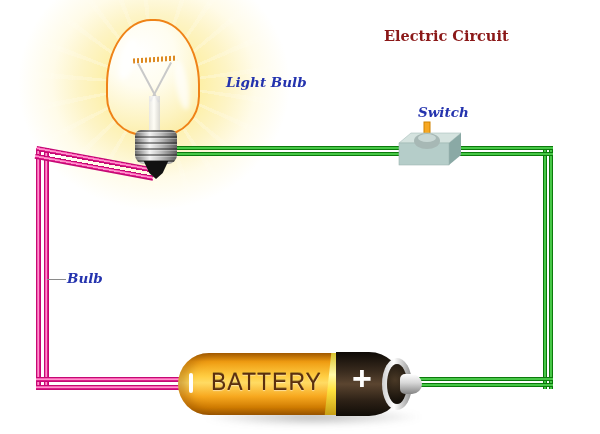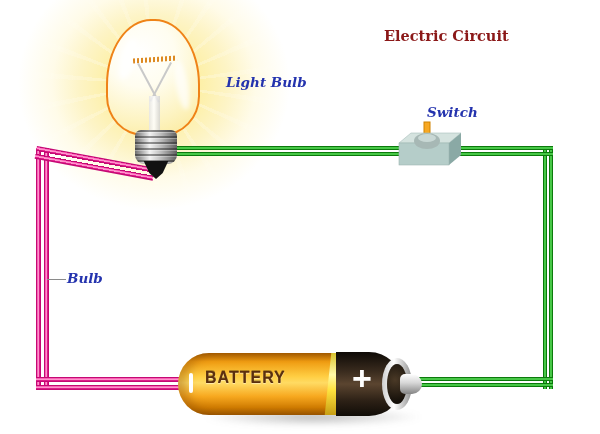--- a/index.html
+++ b/index.html
@@ -60,21 +60,21 @@
   .switch-svg{left:393px;top:118px;width:74px;height:52px;}
 
   
   .battery{left:176px;top:348px;width:252px;height:80px;}
   .bat-shadow{left:26px;top:60px;width:222px;height:18px;border-radius:50%;
     background:radial-gradient(ellipse,rgba(70,70,70,.38),rgba(0,0,0,0) 70%);filter:blur(3px);}
   .bat-body{left:2px;top:5px;width:156px;height:62px;border-radius:31px 0 0 31px / 31px 0 0 31px;
     background:linear-gradient(180deg,#a95f00 0%,#ef9c12 14%,#ffce43 38%,#ffdb63 48%,#f7a81f 70%,#d07c02 88%,#9c5800 100%);
     box-shadow:inset 8px 0 10px rgba(130,65,0,.35);}
   .bat-minus{left:13px;top:25px;width:4px;height:20px;background:#ffffff;border-radius:2px;}
-  .bat-text{left:29px;top:21px;width:128px;font-weight:bold;font-size:16px;letter-spacing:1px;
+  .bat-text{left:35px;top:21px;width:128px;font-weight:normal;font-size:23px;letter-spacing:1px;
     color:#5b2f0e;text-shadow:0 -1px 0 rgba(0,0,0,.3),0 1px 1px rgba(255,255,255,.5);}
   .bat-band{left:152px;top:5px;width:15px;height:62px;transform:skewX(-6deg);
     background:linear-gradient(180deg,#d8c22e 0%,#fff9a8 35%,#ffe23e 60%,#c79e14 100%);}
   .bat-dark{left:160px;top:4px;width:66px;height:64px;border-radius:0 33px 33px 0 / 0 32px 32px 0;
     background:linear-gradient(180deg,#0e0a06 0%,#392b1e 30%,#5b4530 50%,#2d2116 76%,#100c07 100%);}
   .bat-plus{left:170px;top:15px;width:32px;height:32px;color:#ffffff;font-weight:bold;
     font-size:34px;line-height:30px;text-align:center;}
   .bat-ring{left:206px;top:10px;width:30px;height:52px;border-radius:50%;
     background:linear-gradient(90deg,#cfcfcf,#ffffff 40%,#8f8f8f);}
   .bat-ring-in{left:211px;top:16px;width:20px;height:40px;border-radius:50%;
@@ -82,21 +82,21 @@
   .bat-nub{left:224px;top:26px;width:22px;height:20px;border-radius:5px 10px 10px 5px / 5px 10px 10px 5px;
     background:linear-gradient(180deg,#ffffff,#d6d6d6 45%,#858585);}
 
   
   .lbl{font-family:"DejaVu Serif",serif;font-style:italic;font-weight:bold;
     color:#2433ae;font-size:13.5px;white-space:nowrap;}
   .title{font-family:"DejaVu Serif",serif;font-weight:bold;color:#8b1818;
     font-size:14.5px;white-space:nowrap;}
   .lbl-lightbulb{left:226px;top:30px;margin-top:44px;}
   .lbl-title{left:384px;top:27px;}
-  .lbl-switch{left:427px;top:104px;}
+  .lbl-switch{left:418px;top:104px;}
   .lbl-wire{left:67px;top:270px;}
   .wire-callout{left:47px;top:279px;width:19px;height:1px;background:#8a8a8a;}
 </style>
 </head>
 <body>
 
 <div id="canvas">
 
   <div class="glow"></div>
   <div class="glow-rays"></div>

